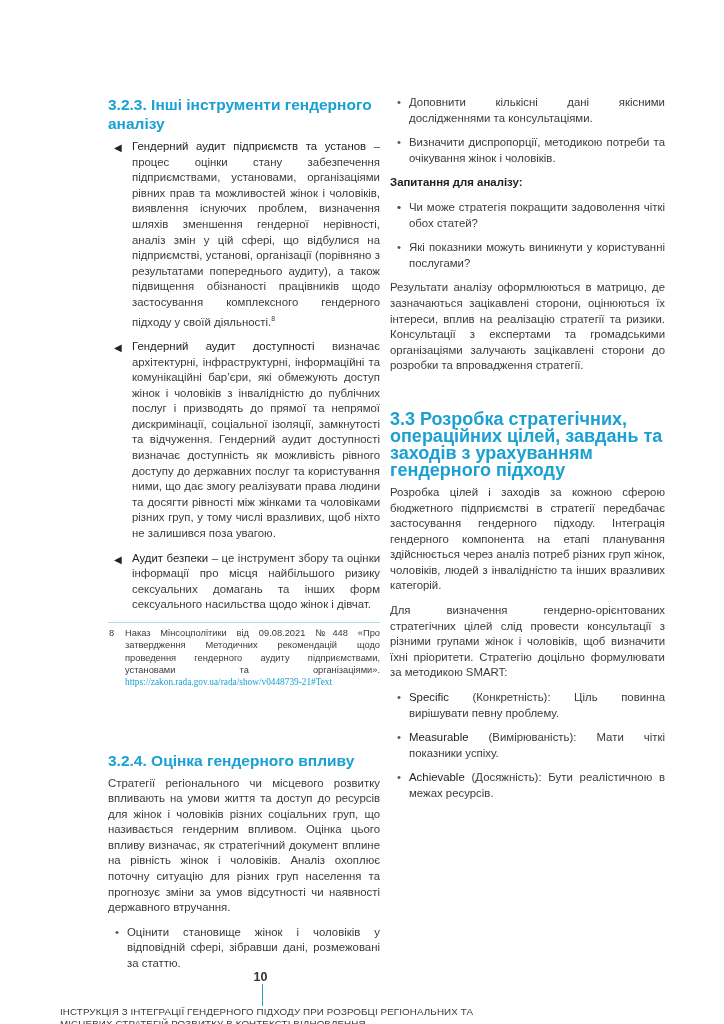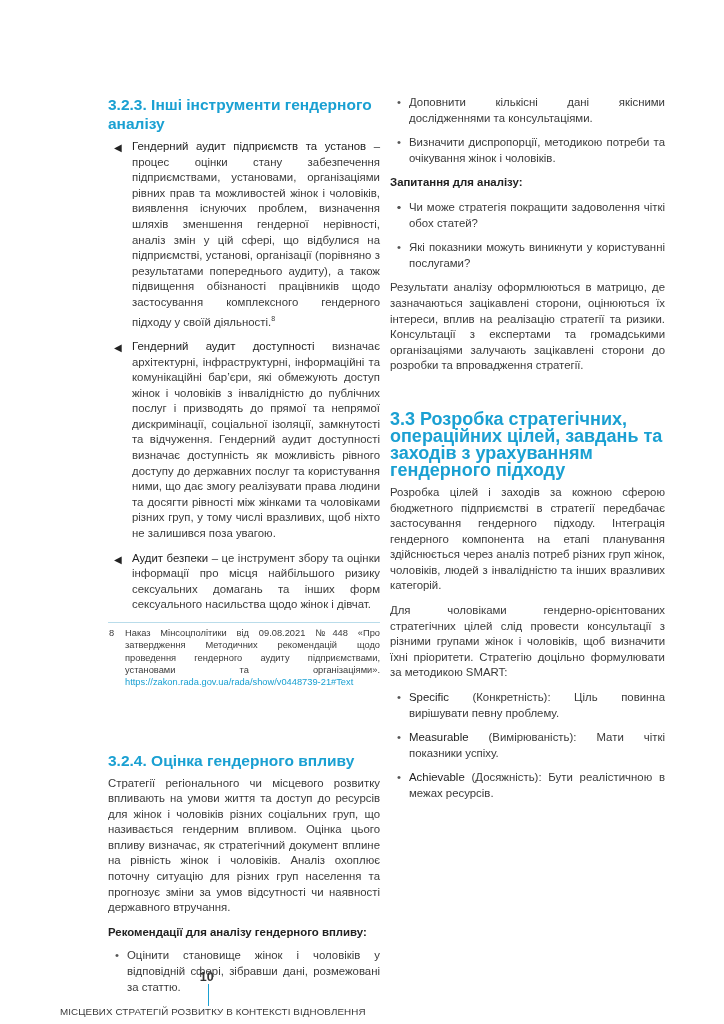--- a/index.html
+++ b/index.html
@@ -15,21 +15,21 @@
   .tri-list li { position: relative; padding-left: 24px; margin-bottom: 9px; text-align: justify; }
   .tri-list li .tri { position: absolute; left: 6px; top: 1px; font-size: 10px; color: #222; }
   .dot-list { list-style: none; margin: 0 0 8px 0; padding: 0; }
   .dot-list li { position: relative; padding-left: 19px; margin-bottom: 9px; text-align: justify; }
   .dot-list li .dot { position: absolute; left: 7px; top: 0; color: #555; }
   b, .bold { font-weight: normal; color: #222; }
   .subhead { font-weight: bold; color: #222; margin: 0 0 8px 0; }
   .footnote { border-top: 1px solid #b9dcea; margin-top: 8px; padding-top: 4px; font-size: 9.3px; line-height: 12.3px; display: flex; }
   .footnote .num { width: 16px; flex: none; padding-left: 1px; }
   .footnote .txt { text-align: justify; }
-  .link { color: #1aa0d2; }
+  .link { color: #1aa0d2; font-family: Liberation Serif, serif; }
   sup { font-size: 7px; }
   .footer { position: absolute; left: 60px; top: 970px; display: flex; align-items: center; flex-direction: column; }
   .footer .pg { font-weight: bold; font-size: 12.5px; color: #333; width: 26px; }
   .footer .bar { width: 1px; height: 22px; background: #1aa0d2; margin: 0 10px 0 2px; }
   .footer .title { font-size: 9.8px; line-height: 12px; color: #3a3a3a; letter-spacing: 0.1px; }
 </style>
 </head>
 <body>
 
 <div class="col col-left">
@@ -49,21 +49,20 @@
     </li>
   </ul>
   <div class="footnote">
     <span class="num">8</span>
     <span class="txt"><span>Наказ Мінсоцполітики від 09.08.2021 №448 «Про затвердження Методичних рекомендацій щодо проведення гендерного аудиту підприємствами, установами та організаціями». </span><span class="link">https://zakon.rada.gov.ua/rada/show/v0448739-21#Text</span></span>
   </div>
 
   <div style="height:62px"></div>
   <h2 class="sec">3.2.4. Оцінка гендерного впливу</h2>
   <p>Стратегії регіонального чи місцевого розвитку впливають на умови життя та доступ до ресурсів для жінок і чоловіків різних соціальних груп, що називається гендерним впливом. Оцінка цього впливу визначає, як стратегічний документ вплине на рівність жінок і чоловіків. Аналіз охоплює поточну ситуацію для різних груп населення та прогнозує зміни за умов відсутності чи наявності державного втручання.</p>
-  <div class="subhead">Рекомендації для аналізу гендерного впливу:</div>
   <ul class="dot-list">
     <li><span class="dot">•</span><span>Оцінити становище жінок і чоловіків у відповідній сфері, зібравши дані, розмежовані за статтю.</span></li>
   </ul>
 </div>
 
 <div class="col col-right">
   <ul class="dot-list">
     <li><span class="dot">•</span><span>Доповнити кількісні дані якісними дослідженнями та консультаціями.</span></li>
     <li><span class="dot">•</span><span>Визначити диспропорції, методикою потреби та очікування жінок і чоловіків.</span></li>
   </ul>
@@ -71,27 +70,28 @@
   <ul class="dot-list">
     <li><span class="dot">•</span></li>
     <li><span class="dot">•</span><span>Чи може стратегія покращити задоволення чіткі обох статей?</span></li>
     <li><span class="dot">•</span><span>Які показники можуть виникнути у користуванні послугами?</span></li>
   </ul>
   <p>Результати аналізу оформлюються в матрицю, де зазначаються зацікавлені сторони, оцінюються їх інтереси, вплив на реалізацію стратегії та ризики. Консультації з експертами та громадськими організаціями залучають зацікавлені сторони до розробки та впровадження стратегії.</p>
 
   <div style="height:28px"></div>
   <h2 class="sec major">3.3 Розробка стратегічних, операційних цілей, завдань та заходів з урахуванням гендерного підходу</h2>
   <p>Розробка цілей і заходів за кожною сферою бюджетного підприємстві в стратегії передбачає застосування гендерного підходу. Інтеграція гендерного компонента на етапі планування здійснюється через аналіз потреб різних груп жінок, чоловіків, людей з інвалідністю та інших вразливих категорій.</p>
-  <p>Для чоловіками гендерно-орієнтованих стратегічних цілей слід провести консультації з різними групами жінок і чоловіків, щоб визначити їхні пріоритети. Стратегію доцільно формулювати за методикою SMART:</p>
+  <p>Для визначення гендерно-орієнтованих стратегічних цілей слід провести консультації з різними групами жінок і чоловіків, щоб визначити їхні пріоритети. Стратегію доцільно формулювати за методикою SMART:</p>
   <ul class="dot-list">
     <li><span class="dot">•</span><span class="bold">Specific</span><span> (Конкретність): Ціль повинна вирішувати певну проблему.</span></li>
     <li><span class="dot">•</span><span class="bold">Measurable</span><span> (Вимірюваність): Мати чіткі показники успіху.</span></li>
     <li><span class="dot">•</span><span class="bold">Achievable</span><span> (Досяжність): Бути реалістичною в межах ресурсів.</span></li>
   </ul>
 </div>
 
 <div class="footer">
   <span class="pg">10</span>
   <span class="bar"></span>
   <div class="title">
+    <div>ІНСТРУКЦІЯ З ІНТЕГРАЦІЇ ГЕНДЕРНОГО ПІДХОДУ ПРИ РОЗРОБЦІ РЕГІОНАЛЬНИХ ТА</div>
     <div>МІСЦЕВИХ СТРАТЕГІЙ РОЗВИТКУ В КОНТЕКСТІ ВІДНОВЛЕННЯ</div>
   </div>
 </div>
 
 </body></html>

